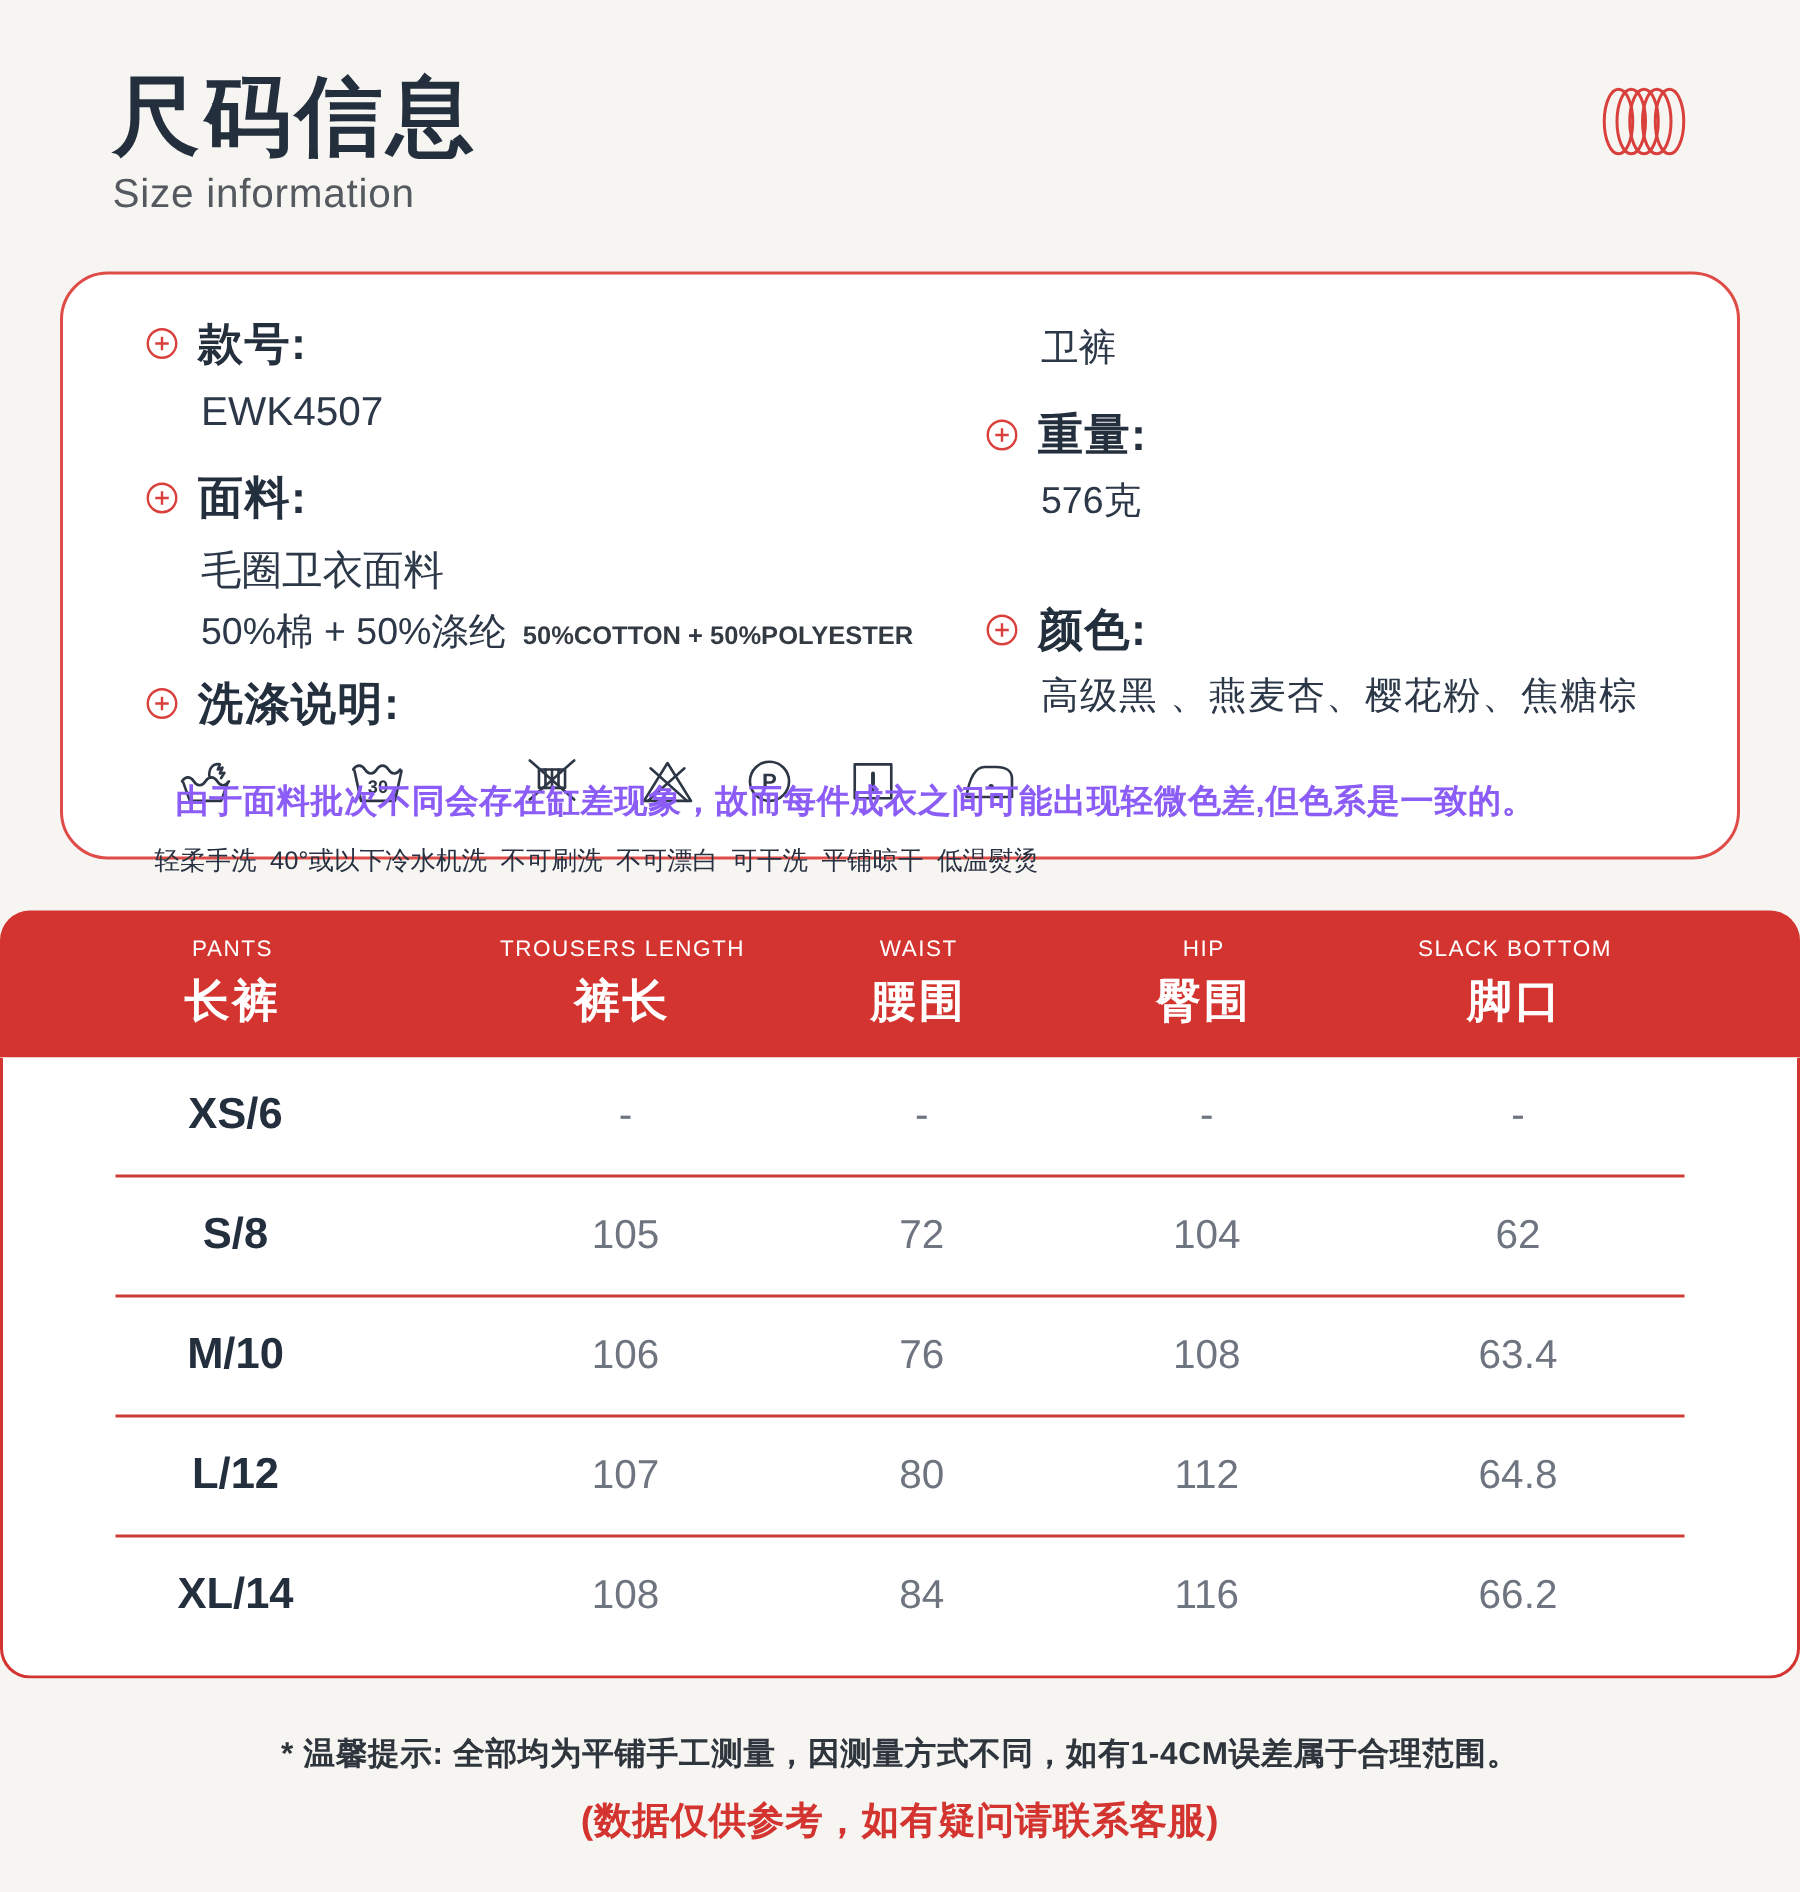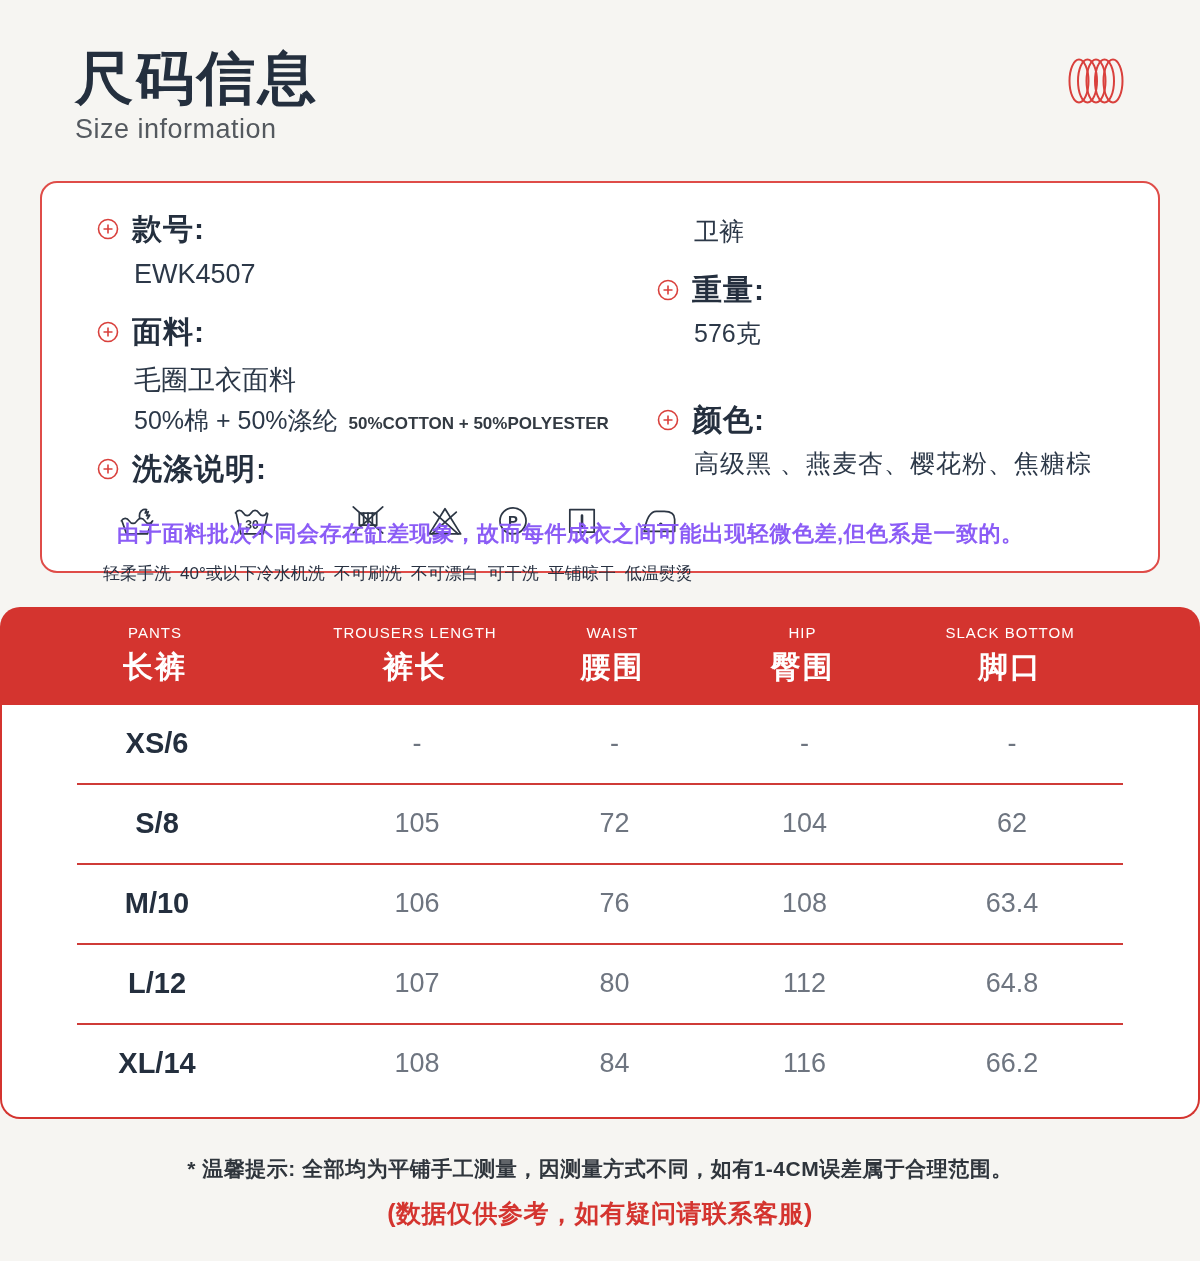--- a/index.html
+++ b/index.html
@@ -17,21 +17,21 @@
   .title-zh { font-size:58px; font-weight:800; color:#242f3e; letter-spacing:3px; line-height:1.1; }
   .title-en { font-size:27px; color:#54595f; margin-top:4px; letter-spacing:0.5px; }
   .coil-logo { position:absolute; right:76px; top:54px; }
 
   
   .info-box {
     margin:36px auto 0 auto;
     width:1120px; height:392px;
     background:#ffffff;
     border:2px solid #df4c48;
-    border-radius:17px;
+    border-radius:32px;
     padding:26px 0 0 0;
     position:relative;
   }
   .info-cols { display:flex; padding-left:55px; }
   .col-left { width:560px; flex-shrink:0; }
   .col-right { flex:1; }
   .info-item { margin-bottom:22px; }
   .item-head { display:flex; align-items:center; gap:13px; }
   .item-label { font-size:30px; font-weight:800; color:#242f3e; letter-spacing:1px; }
   .item-value { margin-left:37px; margin-top:9px; font-size:27px; color:#2c3848; }

